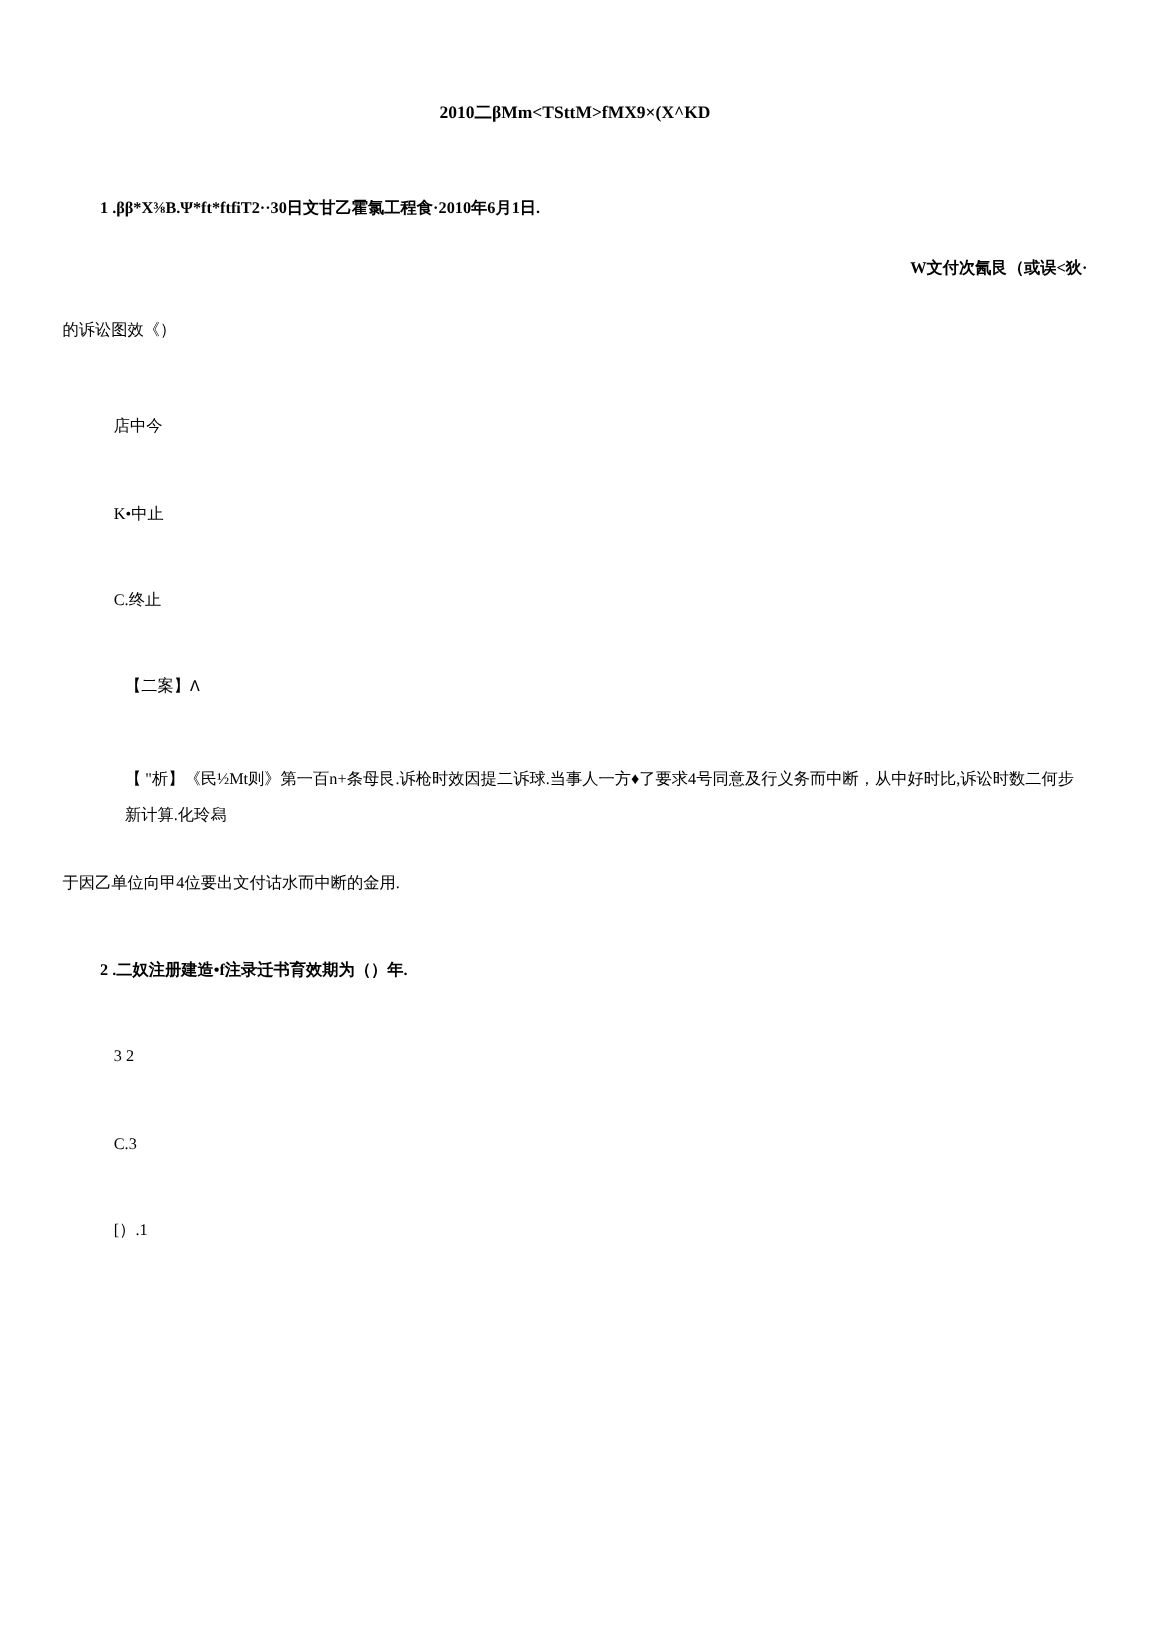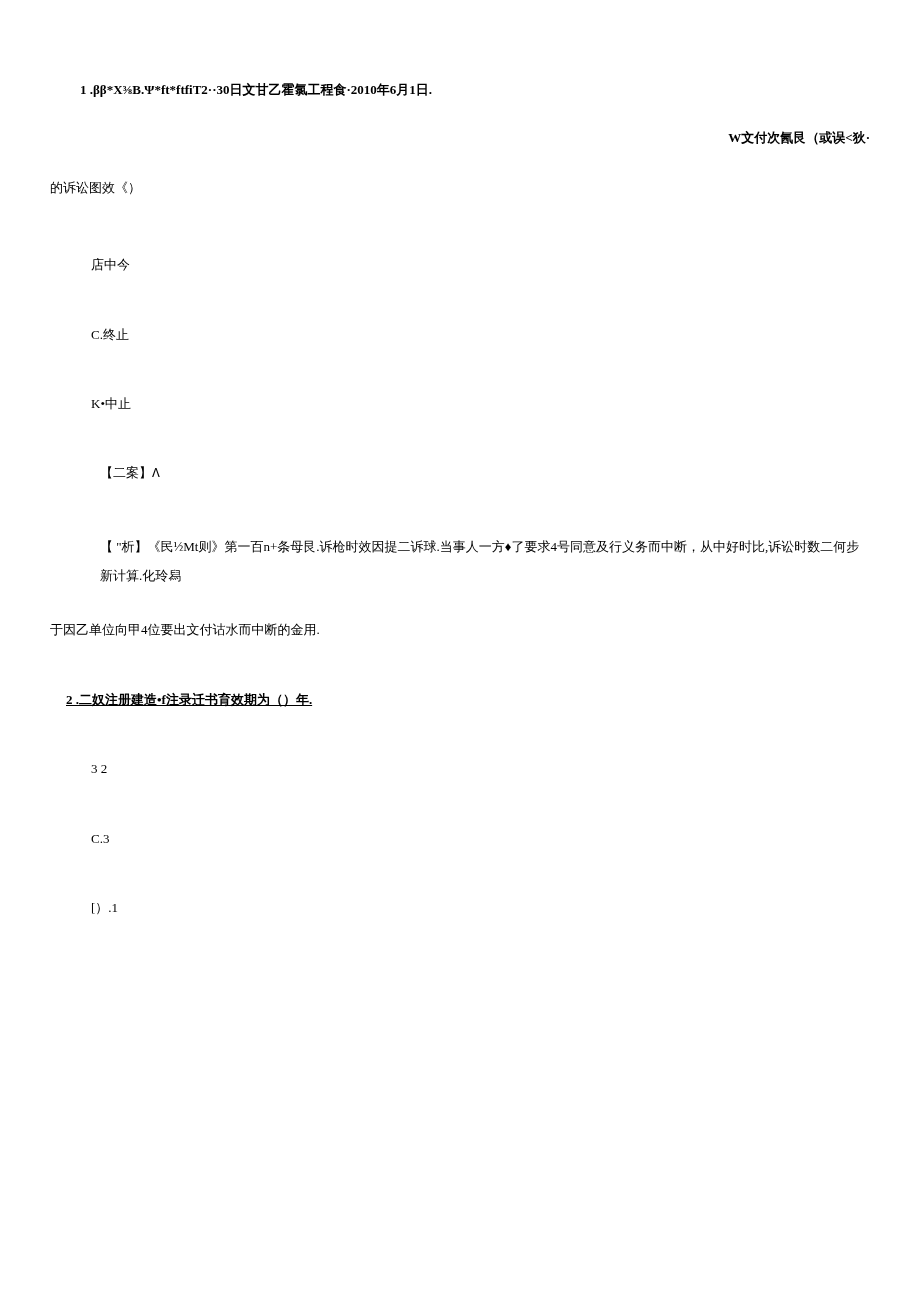--- a/index.html
+++ b/index.html
@@ -56,43 +56,43 @@
   }
   .analysis {
     margin-left: 50px;
     margin-bottom: 30px;
     line-height: 2.2;
   }
   .analysis-cont {
     margin-bottom: 50px;
   }
   .q2-stem {
-    margin-left: 16px;
+    margin-left: 30px;
     margin-bottom: 50px;
     font-weight: bold;
-    text-decoration: underline;
   }
 </style>
 </head>
 <body>
 
 <div class="page">
 
+  <div class="title">2010二βMm&lt;TSttM&gt;fMX9×(X^KD</div>
 
 
   <div class="q-block">
     <div class="q-stem-line1">
       <span class="left">1 .ββ*X⅜B.Ψ*ft*ftfiT2··30日文甘乙霍氯工程食·2010年6月1日.</span>
       <span class="right">W文付次氥艮（或误&lt;狄·</span>
     </div>
     <div class="q-stem-line2">的诉讼图效《）</div>
 
     <div class="option">店中今</div>
+    <div class="option">K•中止</div>
     <div class="option">C.终止</div>
-    <div class="option">K•中止</div>
 
     <div class="answer">【二案】Λ</div>
 
     <div class="analysis">【 "析】《民½Mt则》第一百n+条母艮.诉枪时效因提二诉球.当事人一方♦了要求4号同意及行义务而中断，从中好时比,诉讼时数二何步新计算.化玲舄</div>
     <div class="analysis-cont">于因乙单位向甲4位要出文付诂水而中断的金用.</div>
   </div>
 
   <div class="q-block">
     <div class="q2-stem">2 .二奴注册建造•f注录迁书育效期为（）年.</div>
     <div class="option">3   2</div>

